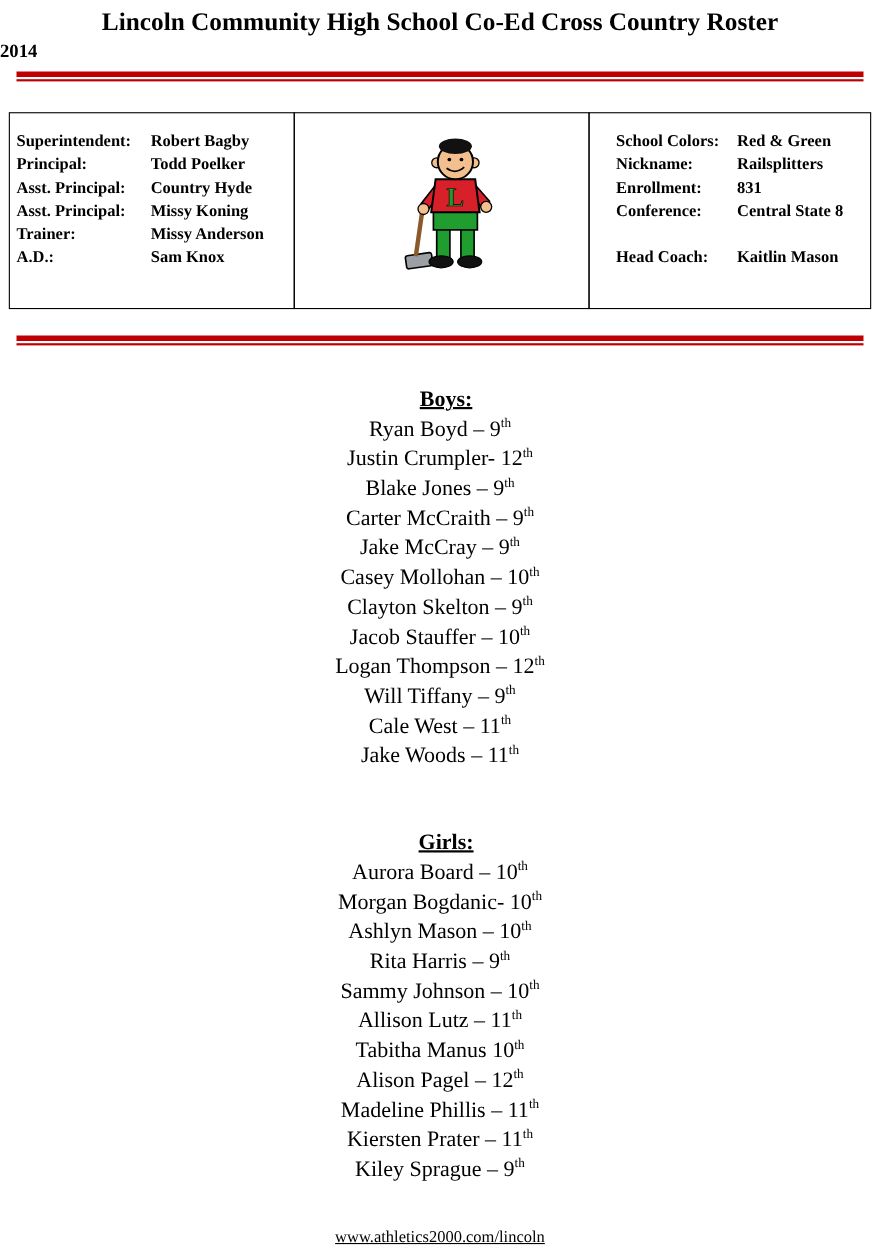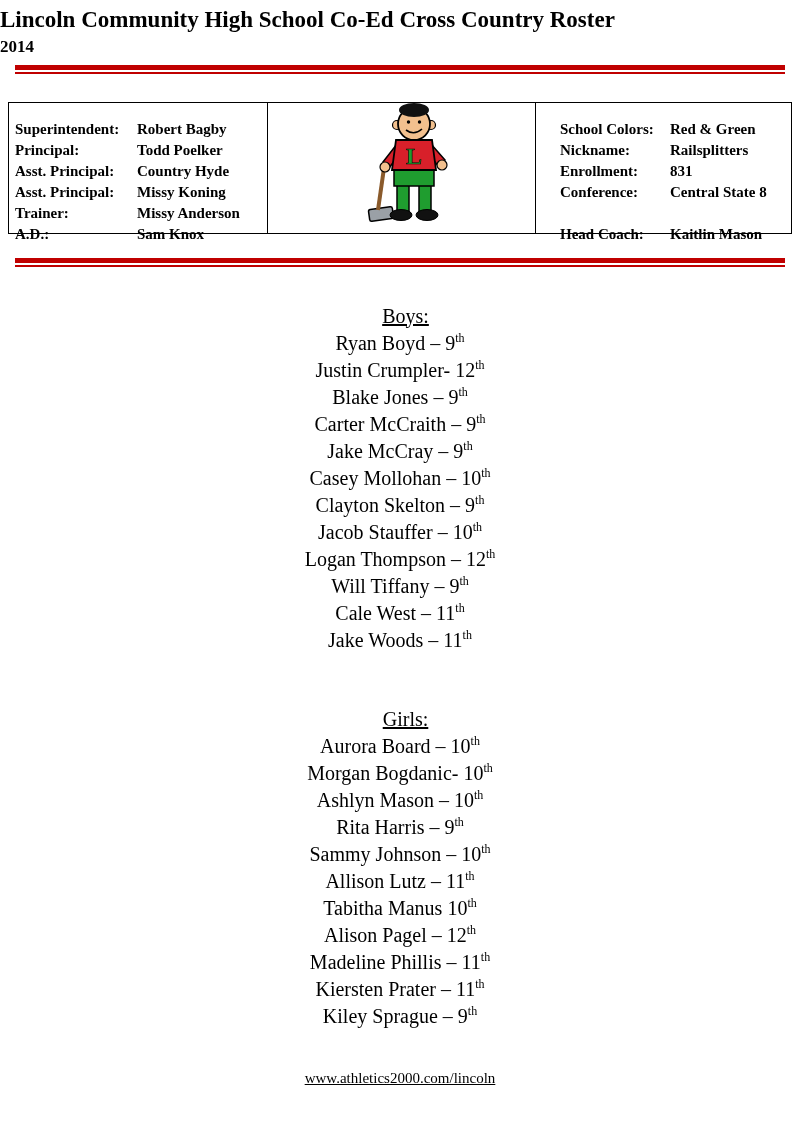--- a/index.html
+++ b/index.html
@@ -9,38 +9,38 @@
     font-family: "Liberation Serif", serif;
     color: #000;
   }
   .page {
     width: 800px;
     min-height: 1134px;
     position: relative;
     padding-top: 6px;
   }
   .page-title {
-    text-align: left;
+    text-align: center;
     font-size: 23px;
     font-weight: bold;
     line-height: 1.2;
   }
   .page-year {
     font-size: 17px;
     font-weight: bold;
     margin-top: 3px;
   }
   .red-rule { margin: 8px 15px 0 15px; }
   .red-rule .thick { height: 5px; background: #c00000; }
   .red-rule .thin  { height: 2px; background: #c00000; margin-top: 2px; }
 
   .info-band {
     display: flex;
     margin: 28px 8px 0 8px;
-    height: 132px;
+    height: 179px;
   }
   .info-cell {
     border: 1px solid #000;
     height: 100%;
   }
   .info-cell + .info-cell { margin-left: -1px; padding-left: 24px; }
   .staff-cell {
     width: 260px;
     padding: 16px 4px 0 6px;
   }
@@ -64,21 +64,21 @@
   }
   .staff-cell .info-label  { width: 122px; flex-shrink: 0; }
   .school-cell .info-label { width: 110px; flex-shrink: 0; }
 
   .rosters {
     text-align: center;
     margin-top: 36px;
     font-size: 20px;
   }
   .roster-heading {
-    font-weight: normal;
+    font-weight: bold;
     text-decoration: underline;
     line-height: 27px;
     padding-left: 11px;
   }
   .roster-line { line-height: 27px; }
   .roster-line sup {
     font-size: 12px;
     vertical-align: super;
     line-height: 0;
   }

